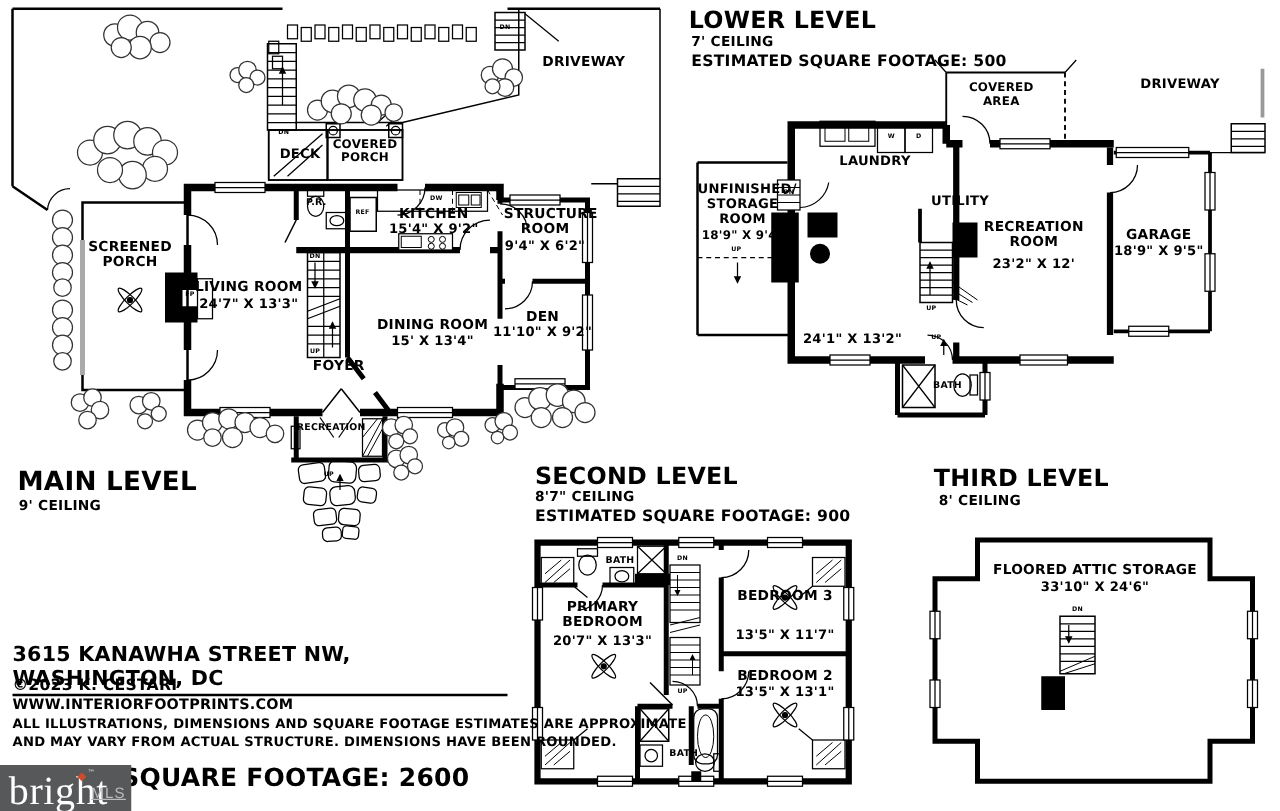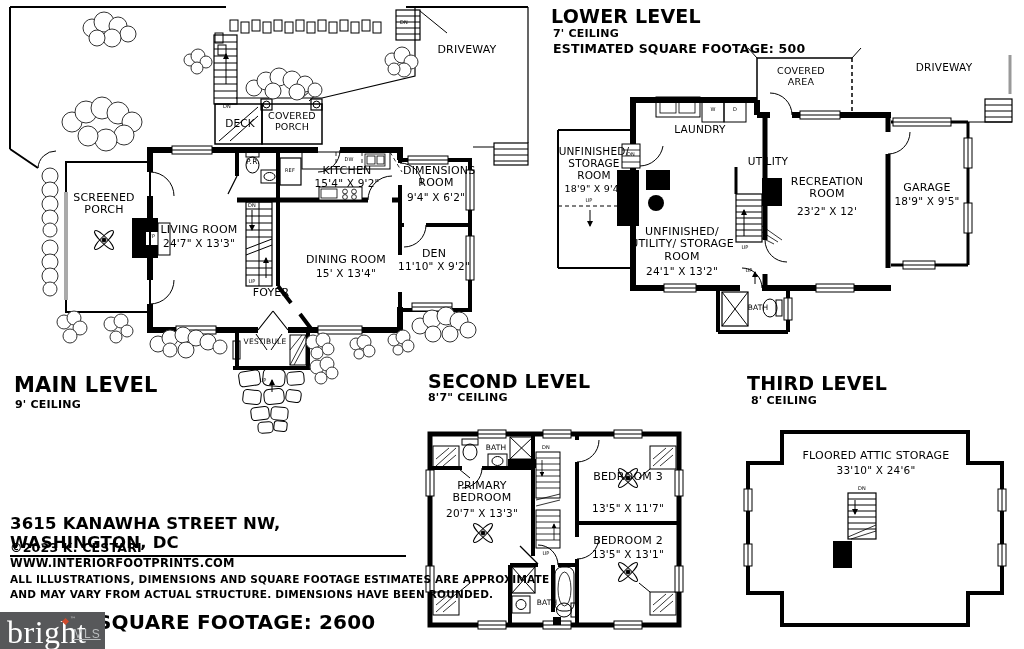--- a/index.html
+++ b/index.html
@@ -1,20 +1,20 @@
 <!DOCTYPE html>
 <html><head>
 <meta charset="utf-8">
 <title>Floor Plan</title>
 <style>
   html,body{margin:0;padding:0;background:#ffffff;}
   #sheet{position:relative;width:1024px;height:649px;background:#fff;
          font-family:"DejaVu Sans","Liberation Sans",sans-serif;color:#000;overflow:hidden;}
   #arch{position:absolute;left:0;top:0;}
-  .lb{position:absolute;transform:translateX(-50%);text-align:center;font-weight:normal;
+  .lb{position:absolute;transform:translateX(-50%);text-align:center;font-weight:bold;
       white-space:nowrap;line-height:1.12;letter-spacing:.2px;}
   .wrap{white-space:normal;}
   .lb-l{position:absolute;font-weight:bold;white-space:nowrap;line-height:1.1;letter-spacing:.2px;}
   .s19{font-size:19px;} .s21{font-size:21px;} .s12{font-size:12.5px;} .s11{font-size:11px;}
   .s10{font-size:10.5px;} .s9{font-size:9.5px;} .s7{font-size:7.5px;} .s5{font-size:5px;}
   
   .w6{stroke:#000;stroke-width:6;fill:none;}
   .w5{stroke:#000;stroke-width:5;fill:none;}
   .w4{stroke:#000;stroke-width:4;fill:none;}
   .w3{stroke:#000;stroke-width:3;fill:none;}
@@ -482,57 +482,57 @@
 <span class="lb s9 wrap" style="left:292px;top:111px;width:80px">COVERED PORCH</span>
 <span class="lb s11 wrap" style="left:104px;top:192px;width:76px">SCREENED PORCH</span>
 <span class="lb s5" style="left:152px;top:234px">FP</span>
 <span class="lb s11" style="left:199px;top:224px">LIVING ROOM</span>
 <span class="lb s10" style="left:199px;top:238px">24'7" X 13'3"</span>
 <span class="lb s7" style="left:253px;top:158px">P.R.</span>
 <span class="lb s5" style="left:290px;top:168px">REF</span>
 <span class="lb s5" style="left:349px;top:157px">DW</span>
 <span class="lb s11" style="left:347px;top:165px">KITCHEN</span>
 <span class="lb s10" style="left:347px;top:178px">15'4" X 9'2"</span>
-<span class="lb s11 wrap" style="left:436px;top:165px;width:66px">DIMENSIONS ROOM</span>
+<span class="lb s11 wrap" style="left:436px;top:165px;width:66px">STRUCTURE ROOM</span>
 <span class="lb s10" style="left:436px;top:192px">9'4" X 6'2"</span>
 <span class="lb s5" style="left:252px;top:203px">DN</span>
 <span class="lb s5" style="left:252px;top:279px">UP</span>
 <span class="lb s11" style="left:346px;top:254px">DINING ROOM</span>
 <span class="lb s10" style="left:346px;top:268px">15' X 13'4"</span>
 <span class="lb s11" style="left:434px;top:248px">DEN</span>
 <span class="lb s10" style="left:434px;top:261px">11'10" X 9'2"</span>
 <span class="lb s11" style="left:271px;top:287px">FOYER</span>
-<span class="lb s7" style="left:265px;top:338px">VESTIBULE</span>
+<span class="lb s7" style="left:265px;top:338px">RECREATION</span>
 <span class="lb s5" style="left:263px;top:378px">UP</span>
 
 <span class="lb-l s19" style="left:551px;top:6px">LOWER LEVEL</span>
 <span class="lb-l s11" style="left:553px;top:28px">7' CEILING</span>
 <span class="lb-l s12" style="left:553px;top:42px">ESTIMATED SQUARE FOOTAGE: 500</span>
 <span class="lb s9 wrap" style="left:801px;top:66px;width:58px">COVERED AREA</span>
 <span class="lb s10" style="left:944px;top:62px">DRIVEWAY</span>
 <span class="lb s5" style="left:713px;top:107px">W</span>
 <span class="lb s5" style="left:735px;top:107px">D</span>
 <span class="lb s10" style="left:700px;top:124px">LAUNDRY</span>
 <span class="lb s5" style="left:631px;top:152px">DN</span>
 <span class="lb s10 wrap" style="left:594px;top:146px;width:72px">UNFINISHED/ STORAGE ROOM</span>
 <span class="lb s9" style="left:594px;top:184px">18'9" X 9'4"</span>
 <span class="lb s5" style="left:589px;top:198px">UP</span>
 <span class="lb s10" style="left:768px;top:156px">UTILITY</span>
 <span class="lb s11 wrap" style="left:827px;top:176px;width:92px">RECREATION ROOM</span>
 <span class="lb s10" style="left:827px;top:206px">23'2" X 12'</span>
 <span class="lb s11" style="left:927px;top:182px">GARAGE</span>
 <span class="lb s10" style="left:927px;top:196px">18'9" X 9'5"</span>
-<span class="lb s11 wrap" style="left:682px;top:226px;width:104px">UNFINISHED/ UTILITY/ STORAGE ROOM</span>
 <span class="lb s10" style="left:682px;top:266px">24'1" X 13'2"</span>
 <span class="lb s5" style="left:745px;top:245px">UP</span>
 <span class="lb s5" style="left:749px;top:268px">UP</span>
 <span class="lb s7" style="left:758px;top:304px">BATH</span>
 
 <span class="lb-l s19" style="left:428px;top:371px">SECOND LEVEL</span>
 <span class="lb-l s11" style="left:428px;top:392px">8'7" CEILING</span>
+<span class="lb-l s12" style="left:428px;top:406px">ESTIMATED SQUARE FOOTAGE: 900</span>
 <span class="lb s7" style="left:496px;top:444px">BATH</span>
 <span class="lb s5" style="left:546px;top:445px">DN</span>
 <span class="lb s11 wrap" style="left:482px;top:480px;width:72px">PRIMARY BEDROOM</span>
 <span class="lb s10" style="left:482px;top:508px">20'7" X 13'3"</span>
 <span class="lb s11" style="left:628px;top:471px">BEDROOM 3</span>
 <span class="lb s10" style="left:628px;top:503px">13'5" X 11'7"</span>
 <span class="lb s11" style="left:628px;top:535px">BEDROOM 2</span>
 <span class="lb s10" style="left:628px;top:549px">13'5" X 13'1"</span>
 <span class="lb s5" style="left:546px;top:551px">UP</span>
 <span class="lb s7" style="left:547px;top:599px">BATH</span>

